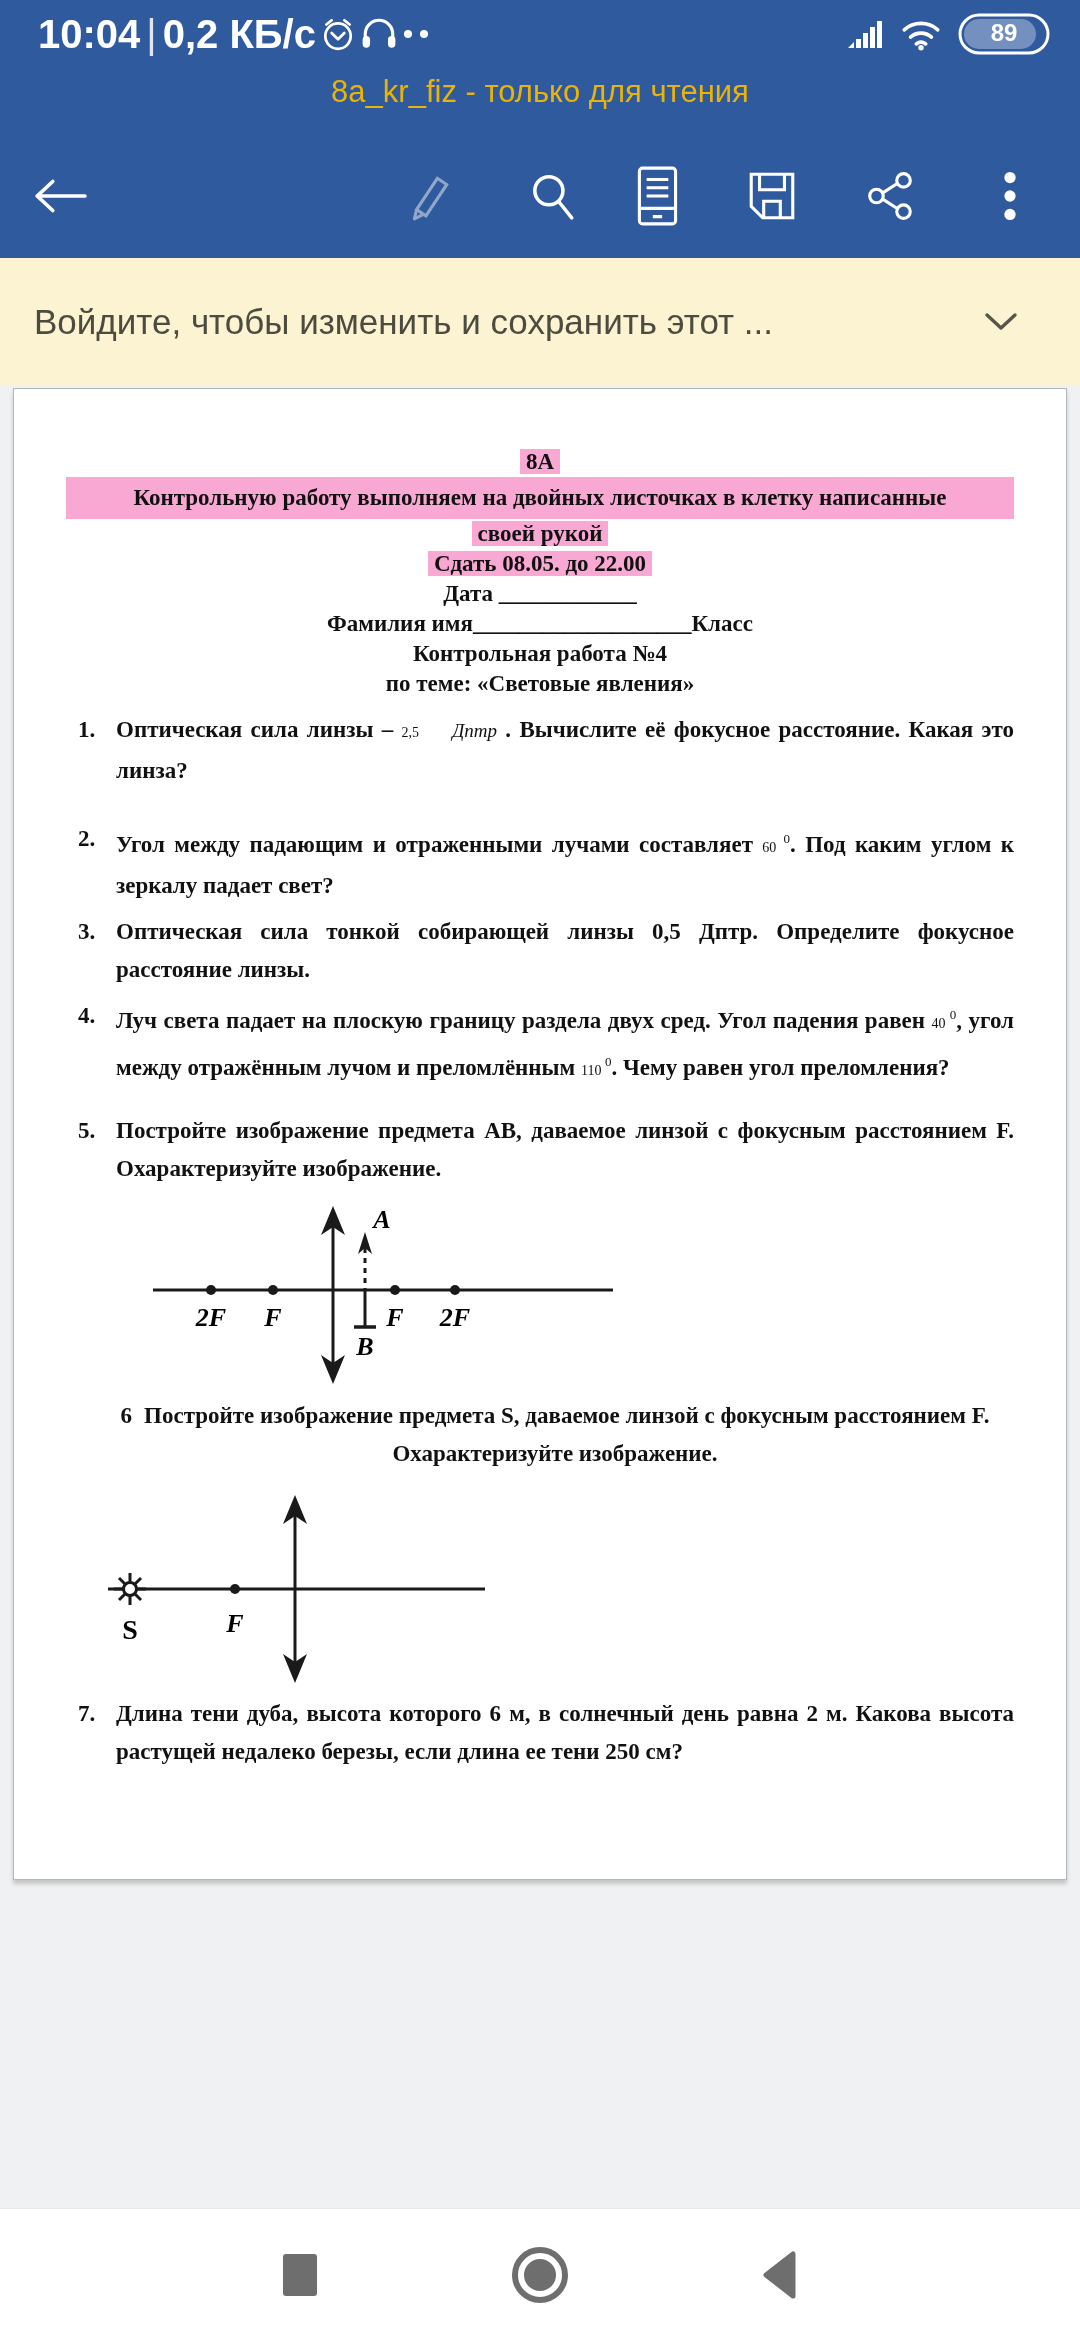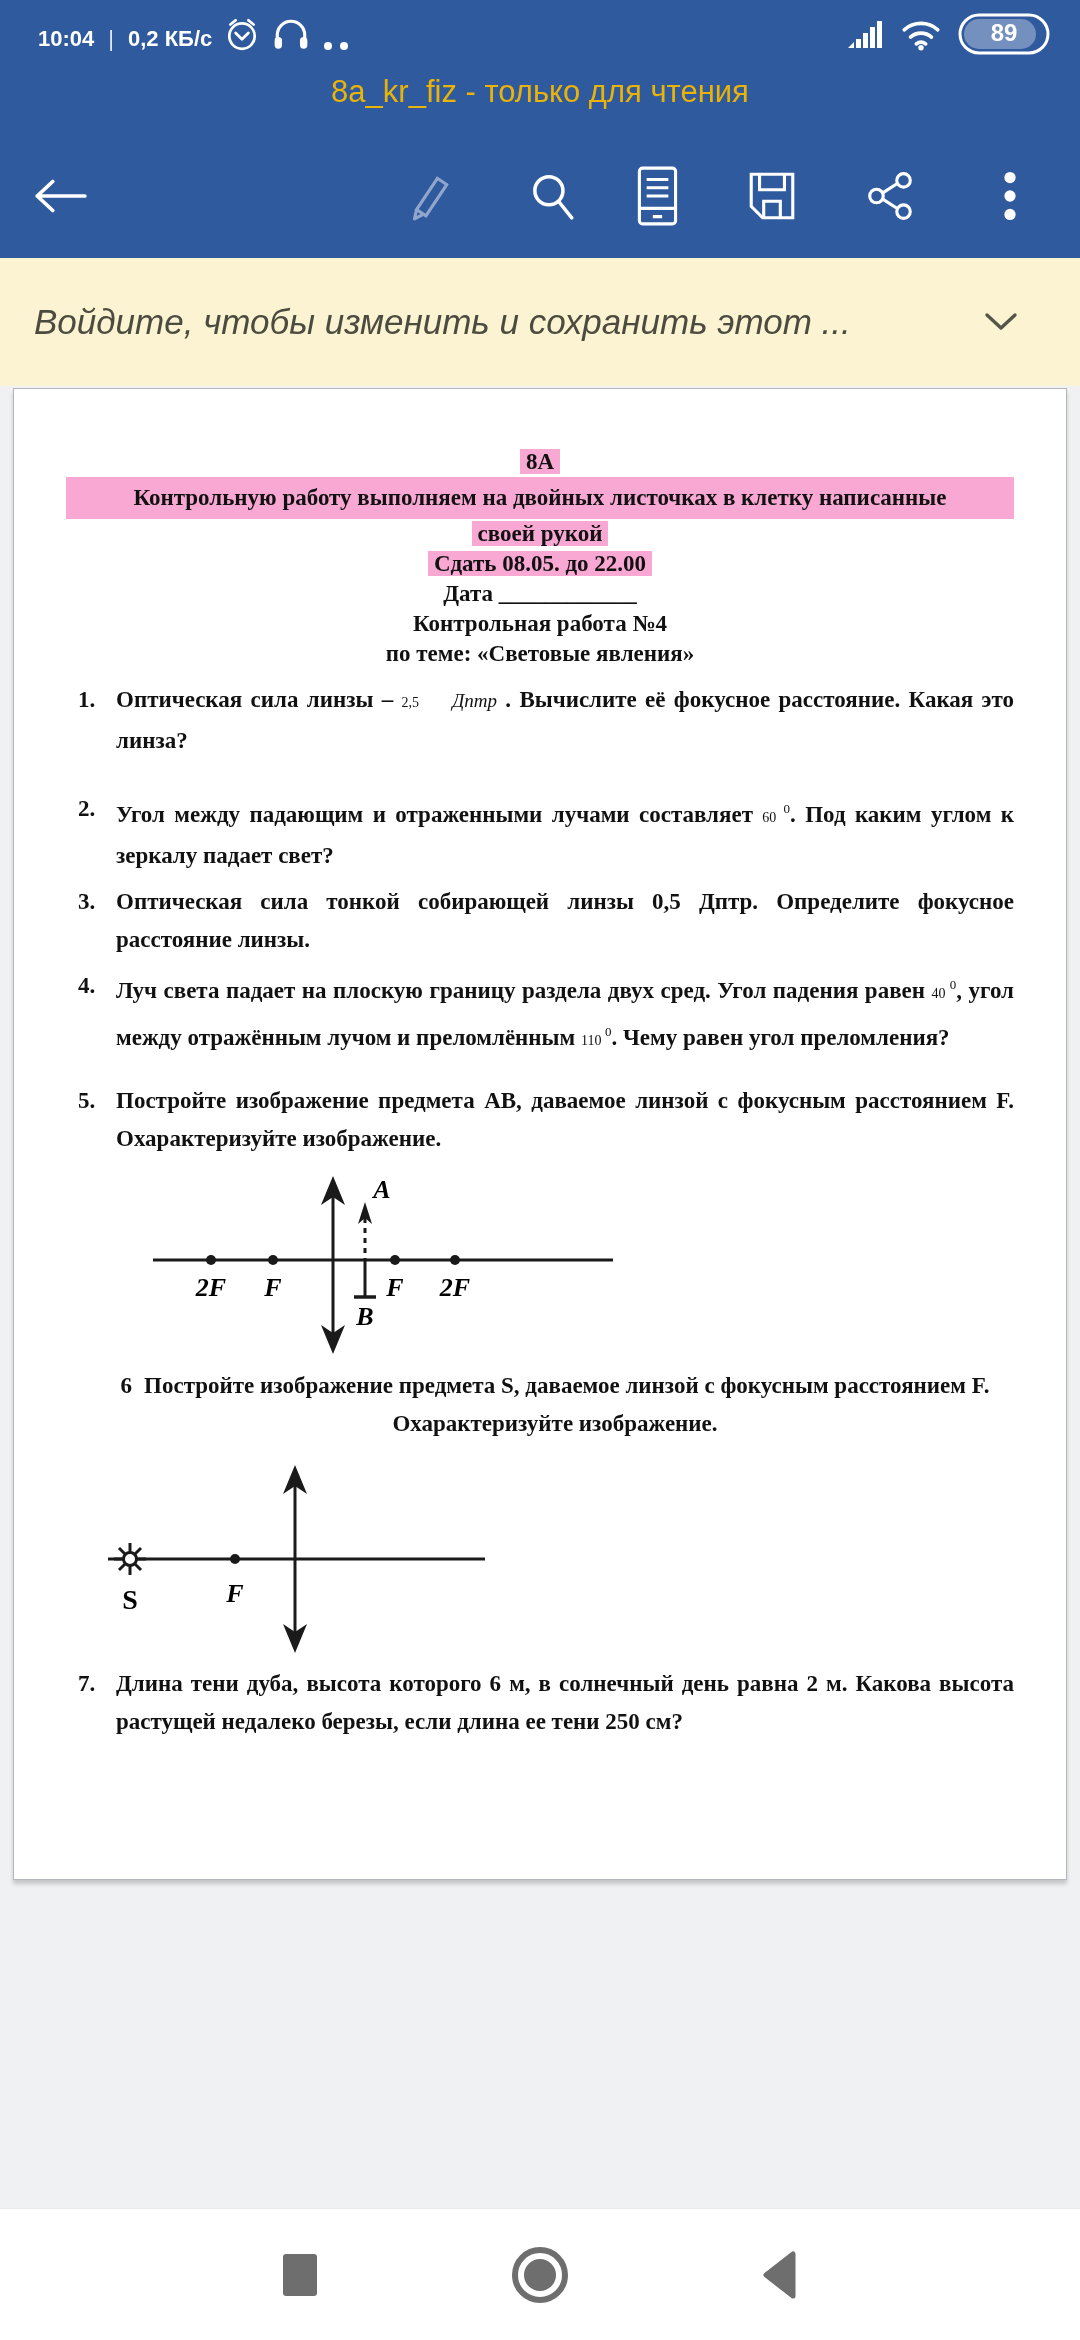--- a/index.html
+++ b/index.html
@@ -4,37 +4,37 @@
 <style>
   * { margin:0; padding:0; box-sizing:border-box; }
   html,body { width:1080px; height:2340px; overflow:hidden; }
   body { font-family:"Liberation Sans", sans-serif; background:#fff; }
   .screen { width:1080px; height:2340px; display:flex; flex-direction:column; }
 
   
   .appbar { position:relative; height:258px; background:#305a9e; flex:0 0 auto; }
   .statusrow { position:absolute; top:10px; left:0; width:100%; height:48px;
                display:flex; align-items:center; padding:0 30px 0 38px; color:#fff; }
-  .sb-left { display:flex; align-items:flex-end; gap:12px; font-size:22px; font-weight:bold; }
+  .sb-left { display:flex; align-items:center; gap:4px; font-size:40px; font-weight:bold; }
   .sb-sep { font-weight:400; opacity:.85; margin:0 2px; }
   .sb-right { margin-left:auto; display:flex; align-items:center; gap:16px; }
   .battery { position:relative; width:92px; height:42px; }
   .battery .lvl { position:absolute; top:50%; left:50%; transform:translate(-50%,-52%);
                   font-size:24px; font-weight:bold; color:#fff; }
   .titlerow { position:absolute; top:74px; width:100%; text-align:center;
               color:#eab308; font-size:31px; }
   .toolrow { position:absolute; top:146px; left:0; width:100%; height:100px; }
   .tbtn { position:absolute; top:50%; transform:translateY(-50%); background:none; border:none;
           width:60px; height:64px; display:flex; align-items:center; justify-content:center; cursor:pointer; }
   .tbtn.dim { opacity:.55; }
 
   
   .banner { height:128px; background:#fbf3d1; display:flex; align-items:center;
             padding:0 34px; flex:0 0 auto; cursor:pointer; }
-  .banner .btxt { font-size:35px; color:#4b4b40;font-style:italic; }
+  .banner .btxt { font-size:35px; color:#4b4b40; }
   .banner .chev { margin-left:auto; margin-right:28px; }
 
   
   .docarea { height:1822px; background:#f0f1f2; flex:0 0 auto; overflow:hidden; }
   .page { width:1054px; margin:2px auto 0 auto; height:1492px; background:#fff;
           border:1px solid #b3b6ba; box-shadow:0 4px 4px rgba(0,0,0,.18);
           padding:58px 52px 0 52px;
           font-family:"Liberation Serif","DejaVu Serif",serif; font-weight:bold;
           font-size:23px; color:#111; }
   .red-line { text-align:center; line-height:30px; }
@@ -175,20 +175,21 @@
 
   <div class="docarea">
     <div class="page">
 
       <div class="red-line"><span>8А</span></div>
       <div class="red-line wide"><span>Контрольную работу выполняем на двойных листочках в клетку написанные</span></div>
       <div class="red-line"><span>своей рукой</span></div>
       <div class="red-line"><span>Сдать 08.05. до 22.00</span></div>
 
       <div class="c-line">Дата ____________</div>
+      <div class="c-line">Фамилия имя___________________Класс</div>
       <div class="c-line">Контрольная работа №4</div>
       <div class="c-line">по теме: «Световые явления»</div>
 
       <div class="problems">
         <div class="problem sp1">
           <span class="num">1.</span><span><span class="pt-n">Оптическая сила линзы – </span><span class="pt-f">2,5 </span><span class="pt-fi">Дптр</span><span class="pt-n"> . Вычислите её фокусное расстояние. Какая это линза?</span></span>
         </div>
         <div class="problem">
           <span class="num">2.</span><span><span class="pt-n">Угол между падающим и отраженными лучами составляет </span><span class="pt-f">60 </span><sup class="pt-sup">0</sup><span class="pt-n">. Под каким углом к зеркалу падает свет?</span></span>
         </div>

